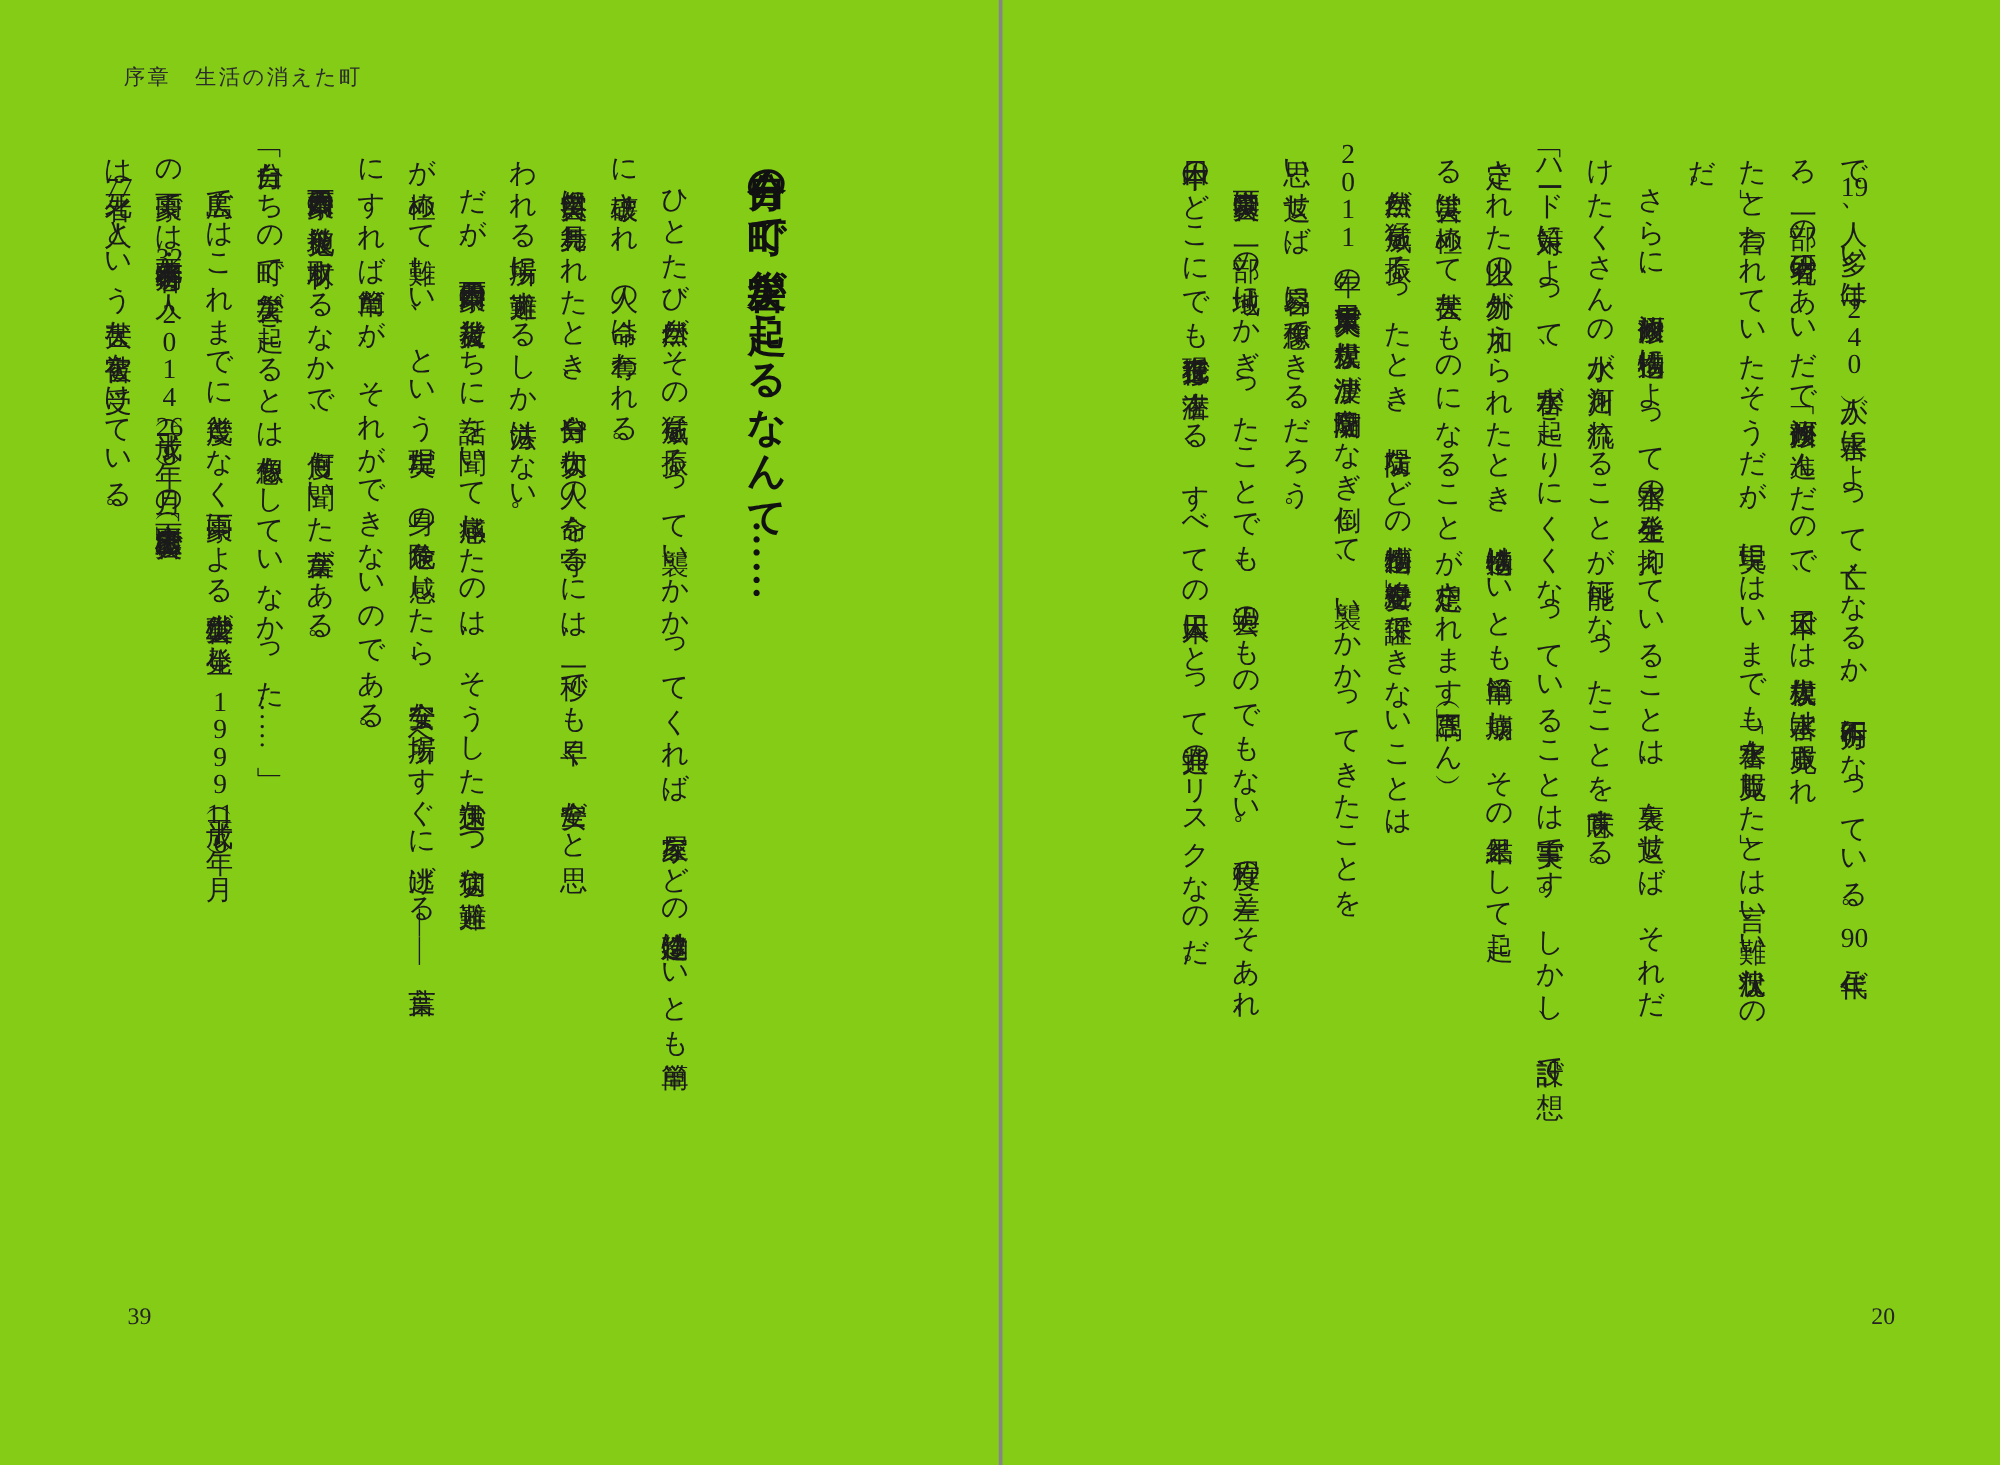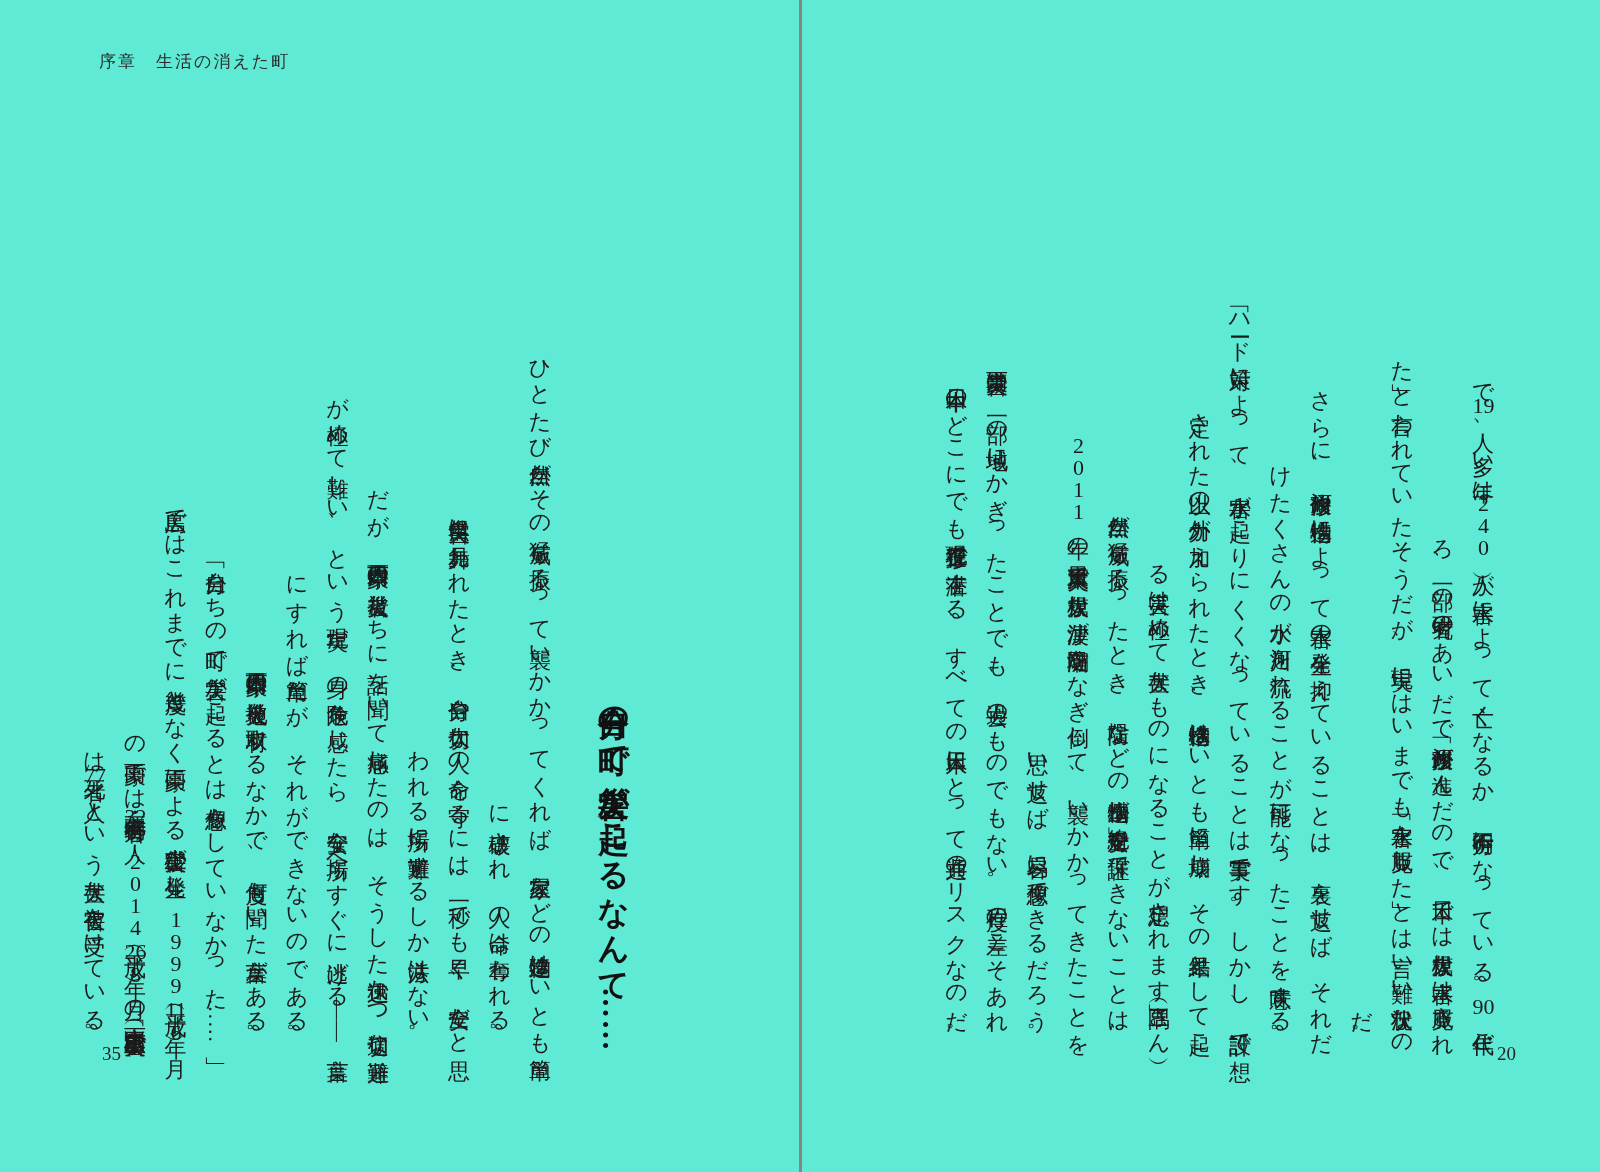--- a/index.html
+++ b/index.html
@@ -1,24 +1,23 @@
 <!DOCTYPE html>
 <html><head>
 <meta charset="utf-8">
 <style>
   * { margin:0; padding:0; box-sizing:border-box; }
   html,body { background:#ffffff; }
   .spread {
     position:relative;
     width:1600px; height:1172px;
-    background:#5eead4;
+    background:#84cc16;
     font-family:"Liberation Serif","DejaVu Serif",serif;
     color:#1b1b1b;
     overflow:hidden;
-    text-align:right;
   }
   .divider {
     position:absolute; left:799px; top:0;
     width:3px; height:1172px;
     background:#868686;
   }
   .running-header {
     position:absolute; left:99px; top:50px;
     font-size:17px; letter-spacing:2px; color:#2b2b2b;
     white-space:pre;
@@ -67,21 +66,21 @@
         <div class="tcol">われる場所に避難するしか方法はない。</div>
         <div class="tcol indent">だが、西日本豪雨の被災者たちに話を聞いて痛感したのは、そうした迅速かつ適切な避難</div>
         <div class="tcol">が極めて難しい、という現実だ。身の危険を感じたら、安全な場所へすぐに逃げる——言葉</div>
         <div class="tcol">にすれば簡単だが、それができないのである。</div>
         <div class="tcol indent">西日本豪雨の被災地を取材するなかで、何度も聞いた言葉がある。</div>
         <div class="tcol">「自分たちの町で災害が起こるとは想像もしていなかった……」</div>
         <div class="tcol indent">広島ではこれまでに幾度となく豪雨による土砂災害が発生し、<span class="tcy">1</span><span class="tcy">9</span><span class="tcy">9</span><span class="tcy">9</span>（平成<span class="tcy">11</span>）年<span class="tcy">6</span>月</div>
         <div class="tcol">の豪雨では死者・行方不明者<span class="tcy">32</span>人、<span class="tcy">2</span><span class="tcy">0</span><span class="tcy">1</span><span class="tcy">4</span>（平成<span class="tcy">26</span>）年<span class="tcy">8</span>月の豪雨（「広島土砂災害」）で</div>
         <div class="tcol">は死者<span class="tcy">77</span>人という甚大な被害を受けている。</div>
       </div>
-    <div class="page-number pn-left">35</div>
+    <div class="page-number pn-left">39</div>
   </div>
 
   <div class="divider"></div>
 
   <div class="page">
     <div class="body-block right-body" id="right-columns">
         <div class="tcol">で<span class="tcy">19</span>人、多い年は<span class="tcy">2</span><span class="tcy">4</span><span class="tcy">0</span>人）が水害によって亡くなるか、行方不明になっている。<span class="tcy">90</span>年代ご</div>
         <div class="tcol">ろ、一部の研究者のあいだで「河川改修が進んだので、日本では大規模な水害は克服され</div>
         <div class="tcol">た」と言われていたそうだが、現実にはいまでも「水害を克服した」とは言い難い状況なの</div>
         <div class="tcol">だ。</div>

